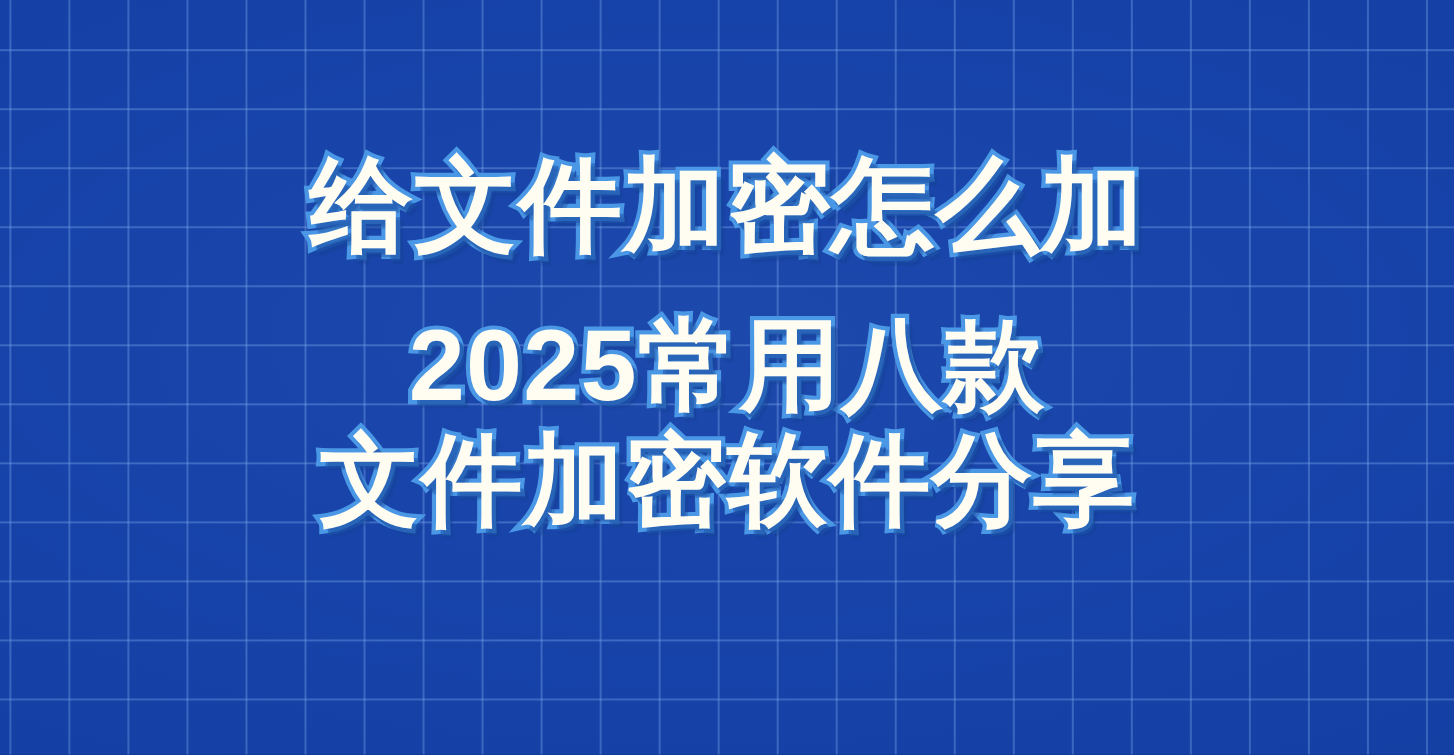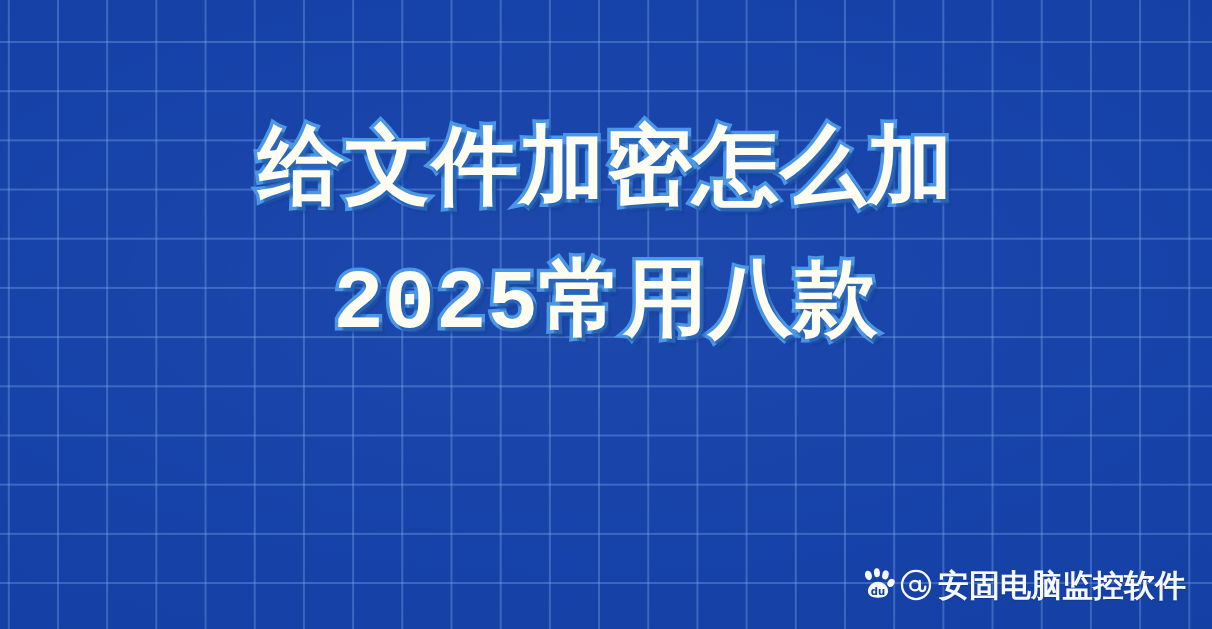--- a/index.html
+++ b/index.html
@@ -56,21 +56,21 @@
     gap: 8px;
   }
 
   .hl-line {
     position: relative;
     color: #fffdf2;
     font-weight: 900;
     letter-spacing: 1px;
     line-height: 1.04;
     white-space: nowrap;
-    font-family: Liberation Mono, monospace;
+    font-family: Liberation Sans, sans-serif;
     -webkit-text-stroke: 7px #4a97e6;
     paint-order: stroke fill;
     text-shadow:
        4px 5px 0 rgba(30, 86, 172, 0.55),
        6px 7px 1px rgba(20, 62, 140, 0.35);
   }
 
   .hl-1 { font-size: 86px; }
   .hl-2 { font-size: 84px; }
   .hl-3 { font-size: 84px; }
@@ -117,35 +117,17 @@
 <body>
 
 <div id="poster">
 
   <div id="grid-layer"></div>
   <div id="vignette"></div>
 
   <div id="headline">
     <div class="hl-line hl-1">给文件加密怎么加</div>
     <div class="hl-line hl-2">2025常用八款</div>
+    <div class="hl-line hl-3">文件加密软件分享</div>
   </div>
 
-  <div id="watermark">
-
-    <svg class="wm-paw" viewBox="0 0 64 64">
-      <ellipse cx="14" cy="14" rx="6.4" ry="9" fill="#ffffff" transform="rotate(-16 14 14)"></ellipse>
-      <ellipse cx="30" cy="9" rx="5.6" ry="8.4" fill="#ffffff" transform="rotate(-4 30 9)"></ellipse>
-      <ellipse cx="46" cy="13" rx="6" ry="8.6" fill="#ffffff" transform="rotate(14 46 13)"></ellipse>
-      <ellipse cx="56.5" cy="28" rx="6.2" ry="8" fill="#ffffff" transform="rotate(34 56.5 28)"></ellipse>
-      <path d="M32 26c10 0 19 8.6 19 17.5 0 8-6.6 12.5-19 12.5S13 51.5 13 43.5C13 34.6 22 26 32 26z" fill="#ffffff"></path>
-      <text x="32" y="50" text-anchor="middle" font-family="'DejaVu Sans','Liberation Sans',sans-serif" font-size="19" font-weight="700" fill="#1340a8">du</text>
-    </svg>
-
-    <svg class="wm-at" viewBox="0 0 64 64">
-      <circle cx="32" cy="32" r="28" fill="none" stroke="#ffffff" stroke-width="4.5"></circle>
-      <circle cx="30" cy="33" r="9.5" fill="none" stroke="#ffffff" stroke-width="4.5"></circle>
-      <path d="M39.5 23.5v15c0 4.2 2.6 5.6 5.3 5.6 3.6 0 5.8-3.1 5.8-9" fill="none" stroke="#ffffff" stroke-width="4.5" stroke-linecap="round"></path>
-    </svg>
-
-    <span class="wm-text">安固电脑监控软件</span>
-  </div>
 
 </div>
 
 </body></html>

